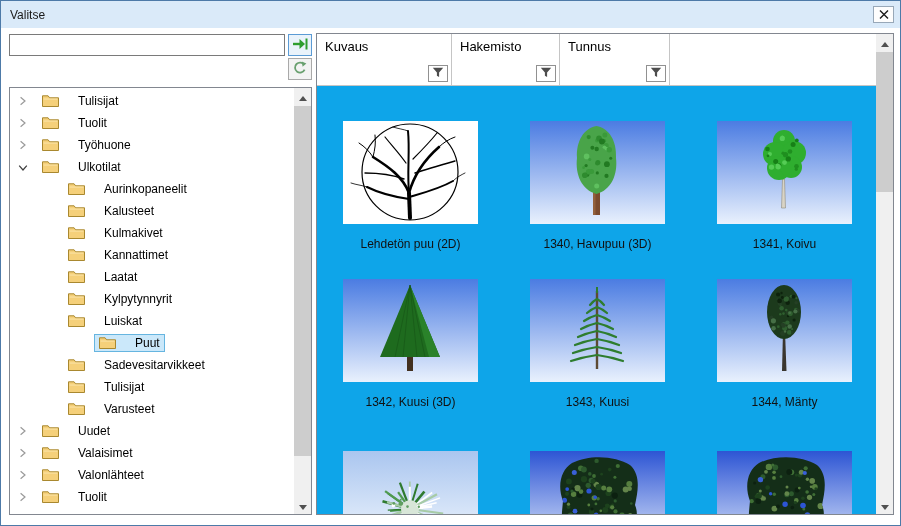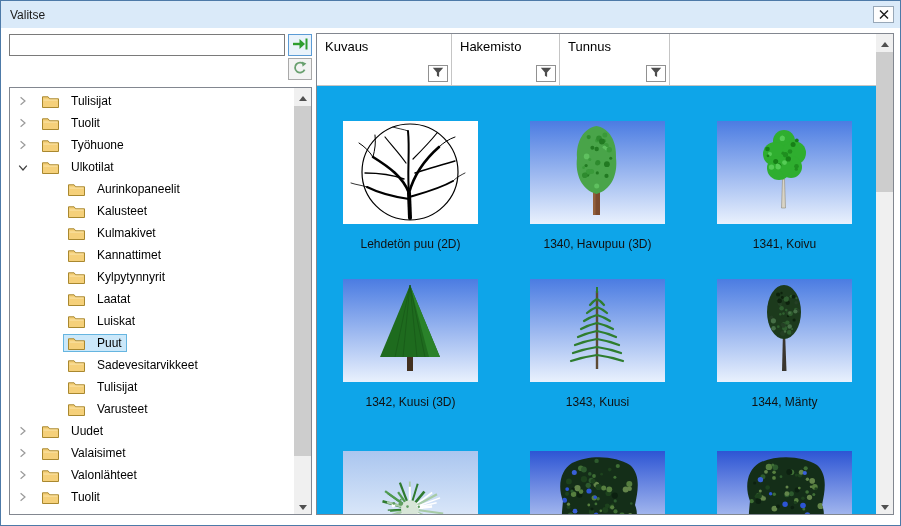--- a/index.html
+++ b/index.html
@@ -19,22 +19,22 @@
            background: #eaf3fb; display: flex; align-items: center; justify-content: center; padding: 0; }
   .refreshbtn { position: absolute; left: 287px; top: 57px; width: 24px; height: 22px; border: 1px solid #a9a9a9;
                 background: #f3f3f3; display: flex; align-items: center; justify-content: center; padding: 0; }
 
   .treebox { position: absolute; left: 8px; top: 86px; width: 303px; height: 428px; border: 1px solid #828790; background: #fff; }
   .treelist { position: absolute; left: 0; top: 0; right: 17px; bottom: 0; overflow: hidden; padding-top: 2px; }
   .tree-row { height: 22px; display: flex; align-items: center; }
   .tree-row.lvl0 { padding-left: 8px; }
   .tree-row.lvl1 { padding-left: 34px; }
   .twisty { width: 19px; flex: 0 0 auto; display: flex; align-items: center; }
-  .row-inner { display: flex; align-items: center; gap: 12px; padding: 1px 4px; border: 1px solid transparent; }
-  .row-inner.selected { background: #cbe8fa; border-color: #66b5e0; }
+  .row-inner { display: flex; align-items: flex-start; gap: 19px; padding: 1px 4px; border: 1px solid transparent; }
+  .row-inner.selected { background: #cbe8fa; border-color: #66b5e0; margin-left: 31px; }
   .lbl { white-space: nowrap; color: #000; }
   .folder { display: flex; }
 
   .vscroll { position: absolute; top: 0; right: 0; bottom: 0; width: 17px; background: #f0f0f0; }
   .sb-up, .sb-down { position: absolute; left: 0; width: 17px; height: 17px; display: flex; align-items: center; justify-content: center; }
   .sb-up { top: 0; } .sb-down { bottom: 0; }
   .sb-thumb { position: absolute; left: 0; width: 17px; background: #cdcdcd; }
   .t1 { top: 18px; height: 350px; }
   .t2 { top: 18px; height: 140px; }
 
@@ -196,33 +196,33 @@
         </div>
         <div class="tree-row lvl1">
           <span class="twisty"></span>
           <span class="row-inner">
             <span class="folder">
               <svg width="17" height="13" viewBox="0 0 17 13">
                 <path d="M0.5,12.5 V1.8 H6.1 L7.6,3.8 H16.5 V12.5 Z" fill="#f5d07a" stroke="#a9882f" stroke-width="1"></path>
                 <path d="M1.5,4.6 H15.5 V5.5 H1.5 Z" fill="#fbe7ae"></path>
               </svg>
             </span>
+            <span class="lbl">Laatat</span>
+          </span>
+        </div>
+        <div class="tree-row lvl1">
+          <span class="twisty"></span>
+          <span class="row-inner">
+            <span class="folder">
+              <svg width="17" height="13" viewBox="0 0 17 13">
+                <path d="M0.5,12.5 V1.8 H6.1 L7.6,3.8 H16.5 V12.5 Z" fill="#f5d07a" stroke="#a9882f" stroke-width="1"></path>
+                <path d="M1.5,4.6 H15.5 V5.5 H1.5 Z" fill="#fbe7ae"></path>
+              </svg>
+            </span>
             <span class="lbl">Kylpytynnyrit</span>
-          </span>
-        </div>
-        <div class="tree-row lvl1">
-          <span class="twisty"></span>
-          <span class="row-inner">
-            <span class="folder">
-              <svg width="17" height="13" viewBox="0 0 17 13">
-                <path d="M0.5,12.5 V1.8 H6.1 L7.6,3.8 H16.5 V12.5 Z" fill="#f5d07a" stroke="#a9882f" stroke-width="1"></path>
-                <path d="M1.5,4.6 H15.5 V5.5 H1.5 Z" fill="#fbe7ae"></path>
-              </svg>
-            </span>
-            <span class="lbl">Laatat</span>
           </span>
         </div>
         <div class="tree-row lvl1">
           <span class="twisty"></span>
           <span class="row-inner">
             <span class="folder">
               <svg width="17" height="13" viewBox="0 0 17 13">
                 <path d="M0.5,12.5 V1.8 H6.1 L7.6,3.8 H16.5 V12.5 Z" fill="#f5d07a" stroke="#a9882f" stroke-width="1"></path>
                 <path d="M1.5,4.6 H15.5 V5.5 H1.5 Z" fill="#fbe7ae"></path>
               </svg>

